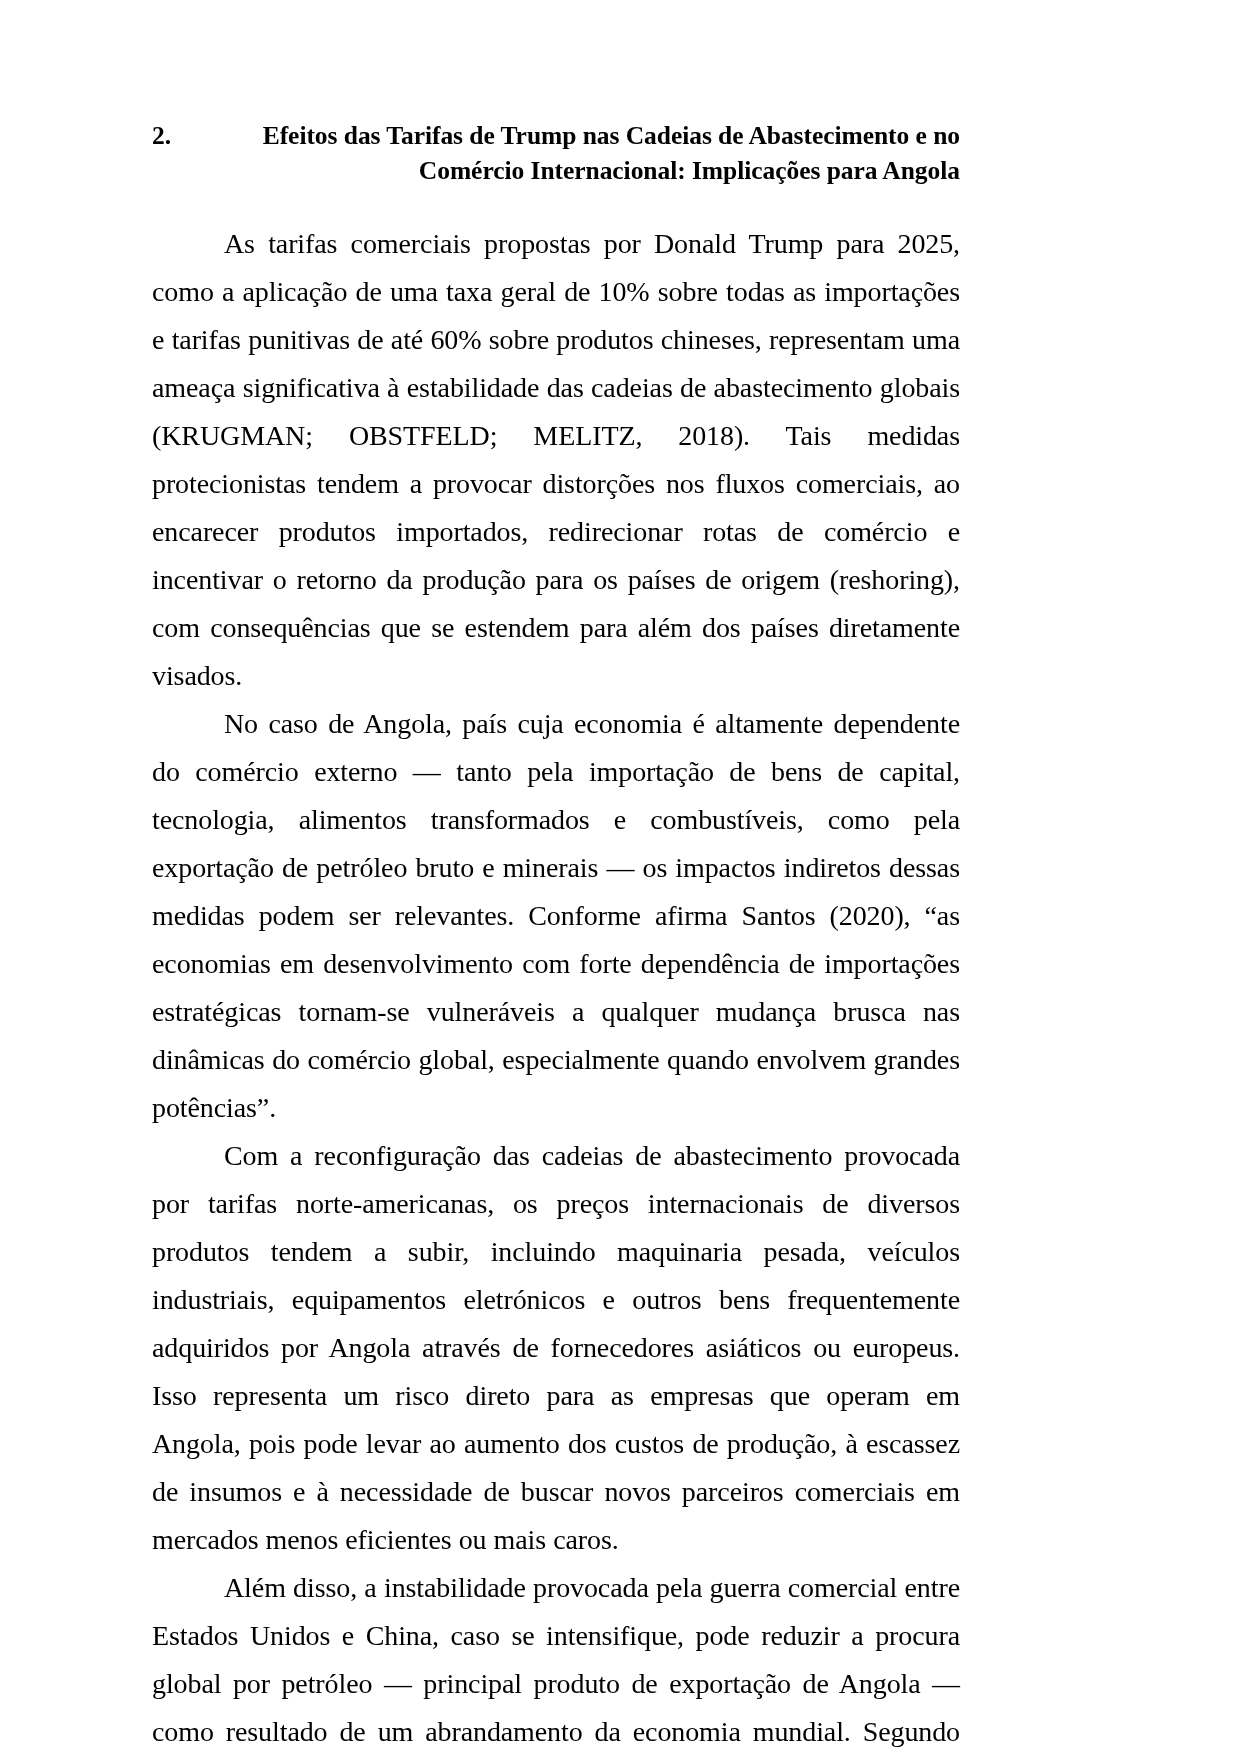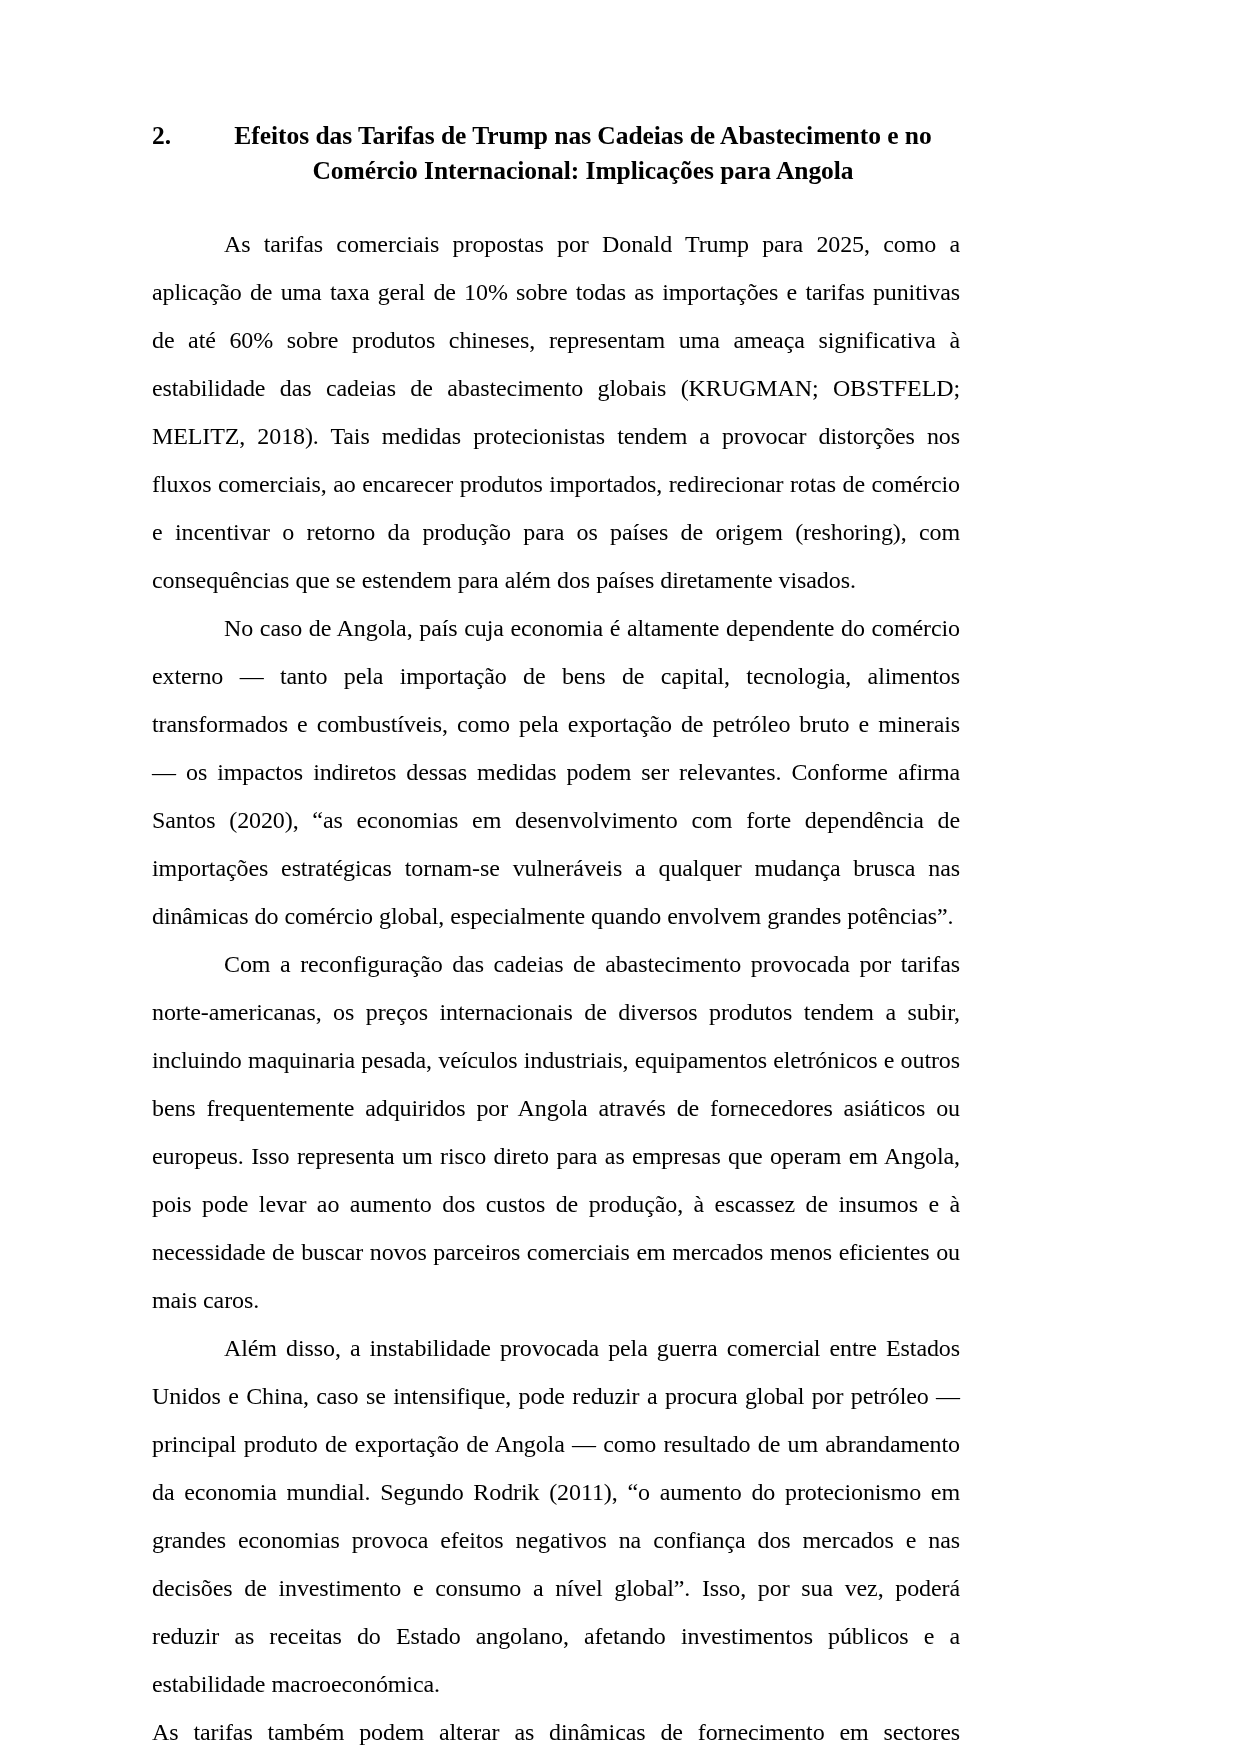--- a/index.html
+++ b/index.html
@@ -37,28 +37,28 @@
     letter-spacing: -0.05px;
     margin: 0 0 18px 0;
   }
   .heading-number {
     flex: 0 0 auto;
     width: 38px;
     font-weight: bold;
   }
   .heading-text {
     flex: 1 1 auto;
-    text-align: center;
+    text-align: right;
     margin-left: 16px;
   }
 
   
   p.body-par {
     margin: 0;
-    font-size: 24px;
+    font-size: 28px;
     line-height: 48px;
     text-align: justify;
     text-justify: inter-word;
     letter-spacing: -0.1px;
     word-spacing: 0.2px;
     hyphens: none;
   }
   p.indented {
     text-indent: 72px;
   }

